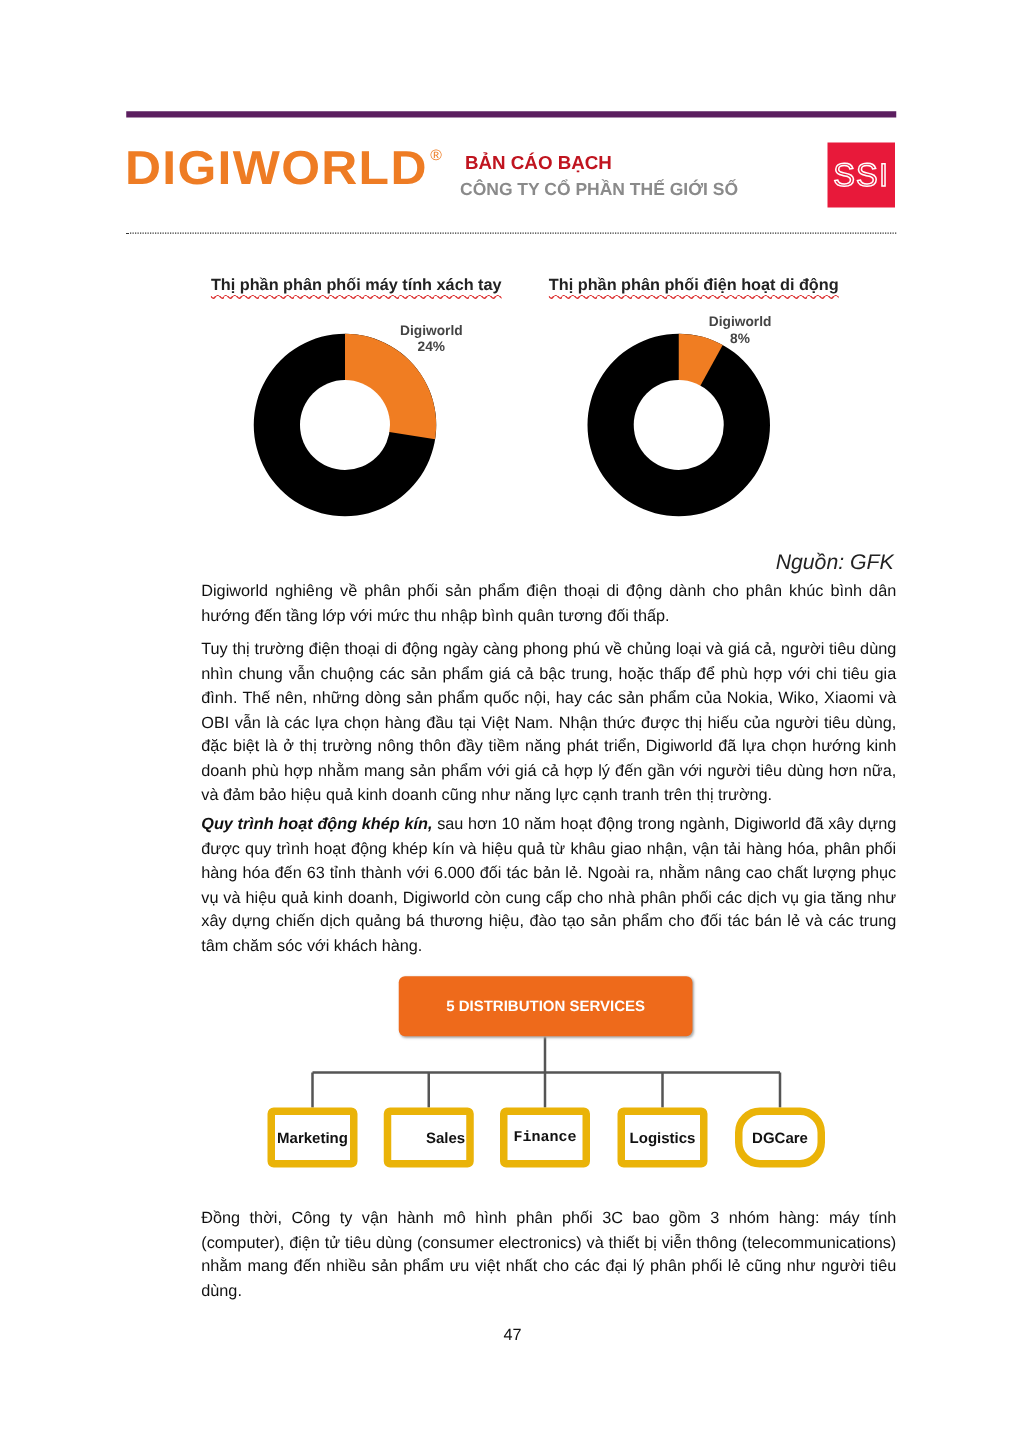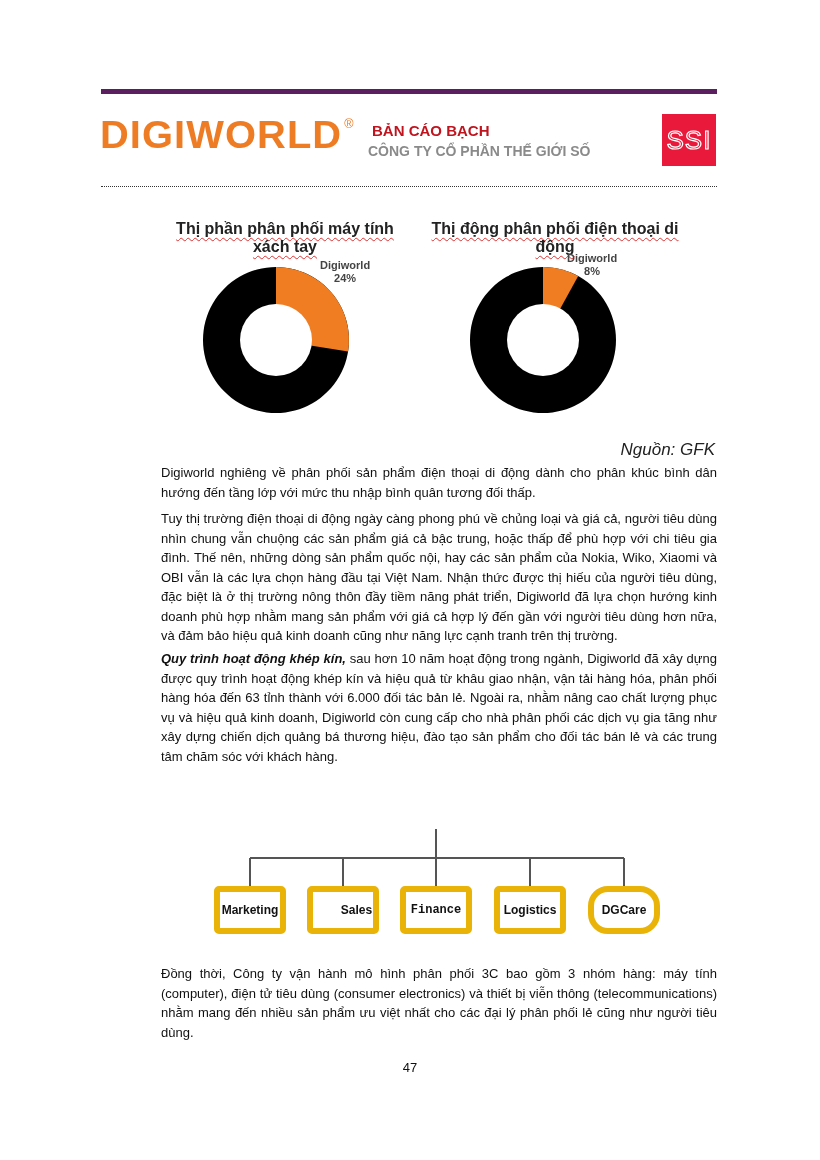--- a/index.html
+++ b/index.html
@@ -7,21 +7,21 @@
   .top-rule { position: absolute; left: 101px; top: 89px; width: 616px; height: 5px; background: #5b1e5f; }
   .logo { position: absolute; left: 100px; top: 116px; font-family: "Liberation Sans", sans-serif; font-weight: bold; font-size: 38px; color: #ee7c24; letter-spacing: 1px; transform: scaleX(1.05); transform-origin: left; line-height: 1; }
   .logo sup { font-size: 12px; font-weight: normal; vertical-align: top; position: relative; top: 2px; margin-left: 2px; }
   .doc-title { position: absolute; left: 372px; top: 122px; font-size: 15px; font-weight: bold; color: #c0141f; }
   .company { position: absolute; left: 368px; top: 143px; font-size: 14px; font-weight: bold; color: #8a8a8a; }
   .ssi { position: absolute; left: 662px; top: 114px; width: 54px; height: 52px; background: #e8193a; display: flex; align-items: center; justify-content: center; }
   .ssi span { font-size: 26px; font-weight: normal; color: #e8193a; -webkit-text-stroke: 1.2px #ffffff; letter-spacing: 1px; }
   .dot-rule { position: absolute; left: 101px; top: 186px; width: 616px; border-top: 1px dotted #333; }
 
   .chart { position: absolute; width: 250px; height: 210px; }
-  .chart-title { position: absolute; top: 10px; left: 0; width: 100%; text-align: center; font-size: 16px; font-weight: bold; color: #222; text-decoration: underline wavy #d33; text-decoration-thickness: 1px; text-underline-offset: 3px; }
+  .chart-title { position: absolute; top: 10px; left: 0; width: 100%; text-align: center; font-size: 13px; font-weight: bold; color: #222; text-decoration: underline wavy #d33; text-decoration-thickness: 1px; text-underline-offset: 3px; }
   .chart svg { position: absolute; left: 0; top: 0; }
   .chart-label { position: absolute; font-size: 11px; font-weight: bold; color: #444; text-align: center; line-height: 1.2; }
 
   .source { position: absolute; right: 105px; top: 440px; font-size: 17px; font-style: italic; color: #222; }
   .para { position: absolute; left: 161px; width: 556px; font-size: 13px; line-height: 19.5px; text-align: justify; color: #111; margin: 0; }
   .para b { font-style: italic; margin-top: 34px; }
 
   .diagram { position: absolute; left: 200px; top: 775px; width: 480px; height: 170px; }
   .diag-root { position: absolute; left: 119px; top: 6px; width: 235px; height: 48px; background: #ee6a1b; border-radius: 5px; color: #fff; font-size: 12px; font-weight: bold; display: flex; align-items: center; justify-content: center; box-shadow: 1px 1px 2px #aaa; }
   .diag-node { position: absolute; top: 111px; width: 72px; height: 48px; border: 6px solid #eab308; border-radius: 5px; background: #fff; display: flex; align-items: center; justify-content: center; font-size: 12px; font-weight: bold; color: #111; box-sizing: border-box; }
@@ -47,21 +47,21 @@
     <path d="M116,130 L116,57 A73,73 0 0,1 188.1,141.4 Z" fill="#f07d22"></path>
     <circle cx="116" cy="130" r="36" fill="#fff"></circle>
   </svg>
   <div class="chart-label" style="left:160px; top:49px;">
       <div>Digiworld</div>
       <div>24%</div>
     </div>
 </div>
 
 <div class="chart" style="left:430px; top:210px;">
-  <div class="chart-title">Thị động phân phối điện thoại di động</div>
+  <div class="chart-title">Thị phần phân phối điện hoạt di động</div>
   <svg width="250" height="210" viewBox="0 0 250 210">
 
     <path d="M113,57 A73,73 0 1,1 112.99,57 Z" fill="#000"></path>
     <path d="M113,130 L113,57 A73,73 0 0,1 148.2,66.0 Z" fill="#f07d22"></path>
     <circle cx="113" cy="130" r="36" fill="#fff"></circle>
   </svg>
   <div class="chart-label" style="left:137px; top:42px;">
       <div>Digiworld</div>
       <div>8%</div>
     </div>
@@ -78,20 +78,21 @@
     <g stroke="#555" stroke-width="2" fill="none">
       <line x1="236" y1="54" x2="236" y2="83"></line>
       <line x1="50" y1="83" x2="424" y2="83"></line>
       <line x1="50" y1="83" x2="50" y2="111"></line>
       <line x1="143" y1="83" x2="143" y2="111"></line>
       <line x1="236" y1="83" x2="236" y2="111"></line>
       <line x1="330" y1="83" x2="330" y2="111"></line>
       <line x1="424" y1="83" x2="424" y2="111"></line>
     </g>
   </svg>
+  <div class="diag-root">5 DISTRIBUTION SERVICES</div>
   <div class="diag-node" style="left:14px;">Marketing</div>
   <div class="diag-node" style="left:107px;padding-left:27px;">Sales</div>
   <div class="diag-node" style="left:200px;font-family:Liberation Mono, monospace;">Finance</div>
   <div class="diag-node" style="left:294px;">Logistics</div>
   <div class="diag-node" style="left:388px;border-radius:20px;">DGCare</div>
 </div>
 
 <p class="para" style="top:964px;">Đồng thời, Công ty vận hành mô hình phân phối 3C bao gồm 3 nhóm hàng: máy tính (computer), điện tử tiêu dùng (consumer electronics) và thiết bị viễn thông (telecommunications) nhằm mang đến nhiều sản phẩm ưu việt nhất cho các đại lý phân phối lẻ cũng như người tiêu dùng.</p>
 
 <div class="page-num">47</div>

